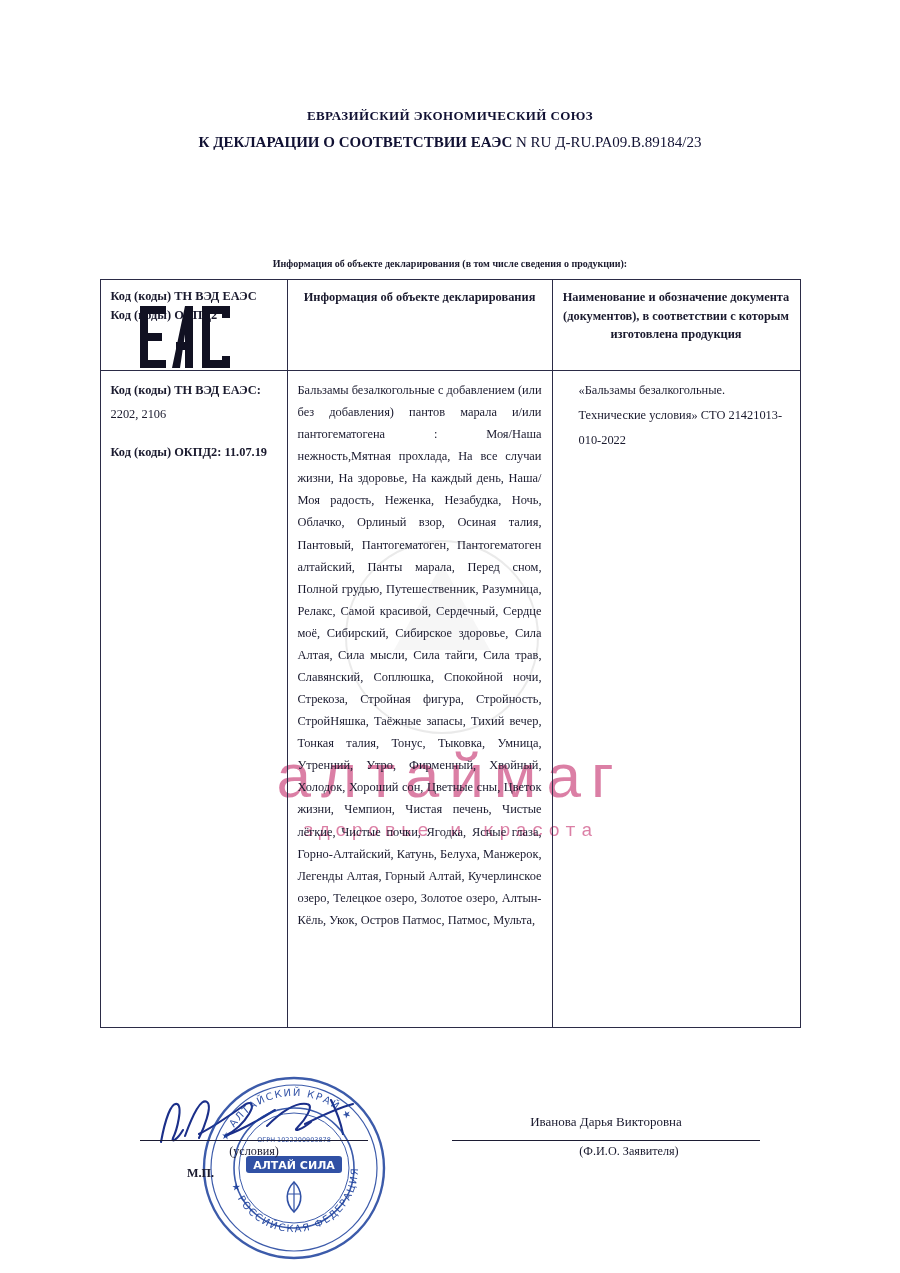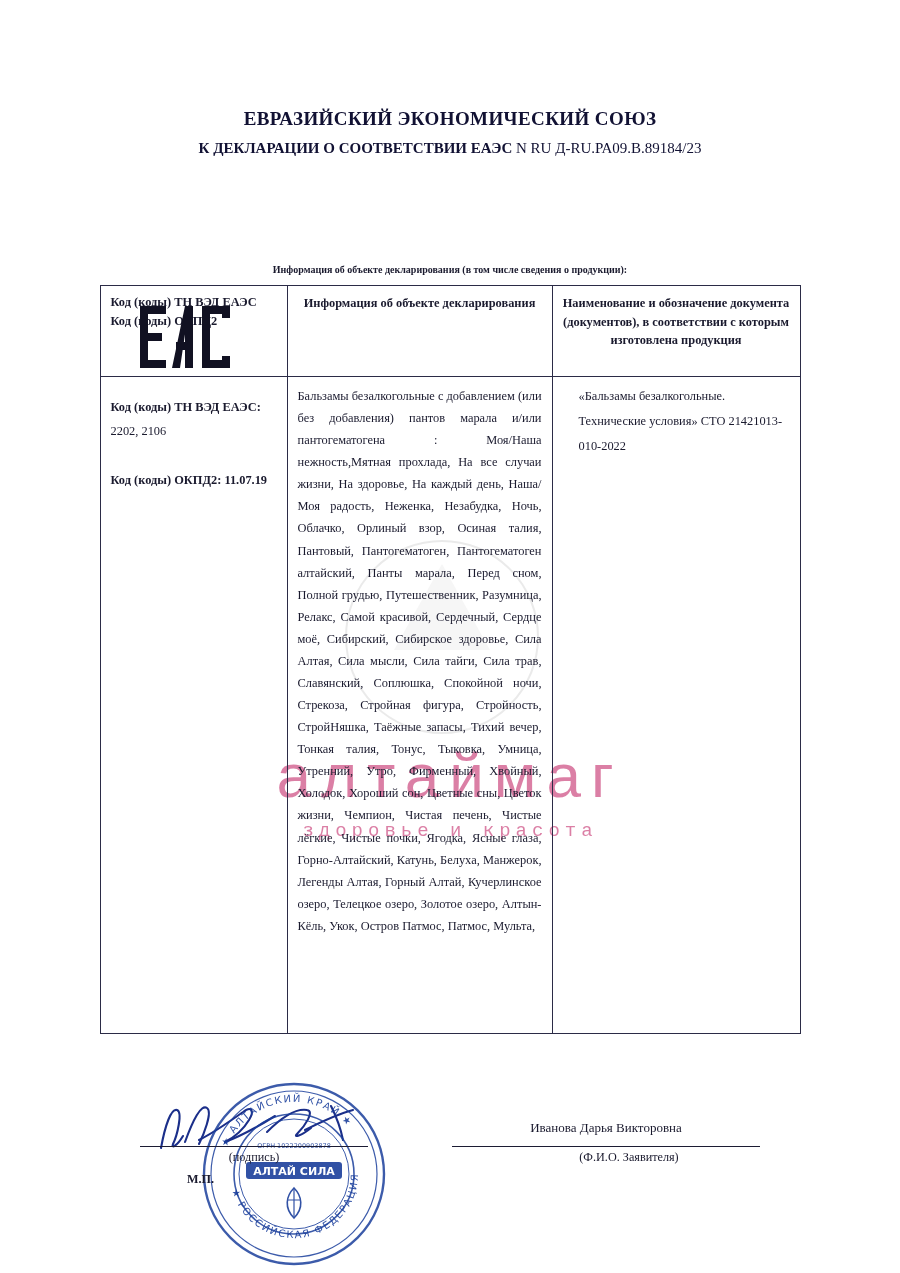--- a/index.html
+++ b/index.html
@@ -77,21 +77,21 @@
   .content {
     position: relative;
     z-index: 2;
   }
   .hdr {
     text-align: center;
     font-weight: bold;
     color: #111133;
   }
   .hdr-1 {
-    font-size: 19px;
+    font-size: 13px;
     letter-spacing: .4px;
     margin-top: 108px;
   }
   .hdr-2 {
     font-size: 15px;
     margin-top: 18px;
   }
   .hdr-2 .light { font-weight: normal; }
   .hdr-3 {
     font-size: 15px;
@@ -143,21 +143,21 @@
     padding-top: 7px;
   }
   .cell-body {
     font-size: 12.4px;
     line-height: 1.78;
   }
   .cell-body.just {
     text-align: justify;
     text-align-last: left;
   }
-  .c1-line { margin: 11px 0 2px 0; font-weight: bold; }
+  .c1-line { margin: 0 0 2px 0; font-weight: bold; }
   .c1-plain { margin: 2px 0 0 0; }
   .c1-gap { height: 16px; }
   .cell2 { height: 640px; }
   .cell3 p { margin: 0 0 3px 16px; }
 
   
   .sign {
     position: relative;
     margin-top: 34px;
     height: 180px;
@@ -337,21 +337,21 @@
             <rect x="50" y="86" width="96" height="17" rx="3" fill="#1b3f9c"></rect>
             <text x="98" y="99" text-anchor="middle" fill="#ffffff" font-family="DejaVu Sans, sans-serif" font-size="11" font-weight="bold">АЛТАЙ СИЛА</text>
             <text x="98" y="72" text-anchor="middle" fill="#1b3f9c" font-family="DejaVu Sans, sans-serif" font-size="6.5">ОГРН 1022200903878</text>
             <path d="M98,112 C90,120 88,132 98,142 C108,132 106,120 98,112 Z" fill="none" stroke="#1b3f9c" stroke-width="1.6"></path>
             <path d="M92,124 L104,124 M98,112 L98,142" stroke="#1b3f9c" stroke-width="1.2"></path>
           </g>
         </svg>
       </div>
 
       <div class="sig-left-line"></div>
-      <div class="sig-left-cap">(подпись)</div>
+      <div class="sig-left-cap">(условия)</div>
       <div class="sig-mp">М.П.</div>
 
       <div class="sig-right-name">Иванова Дарья Викторовна</div>
       <div class="sig-right-line"></div>
       <div class="sig-right-cap">(Ф.И.О. Заявителя)</div>
     </div>
 
   </div>
 </div>
 

